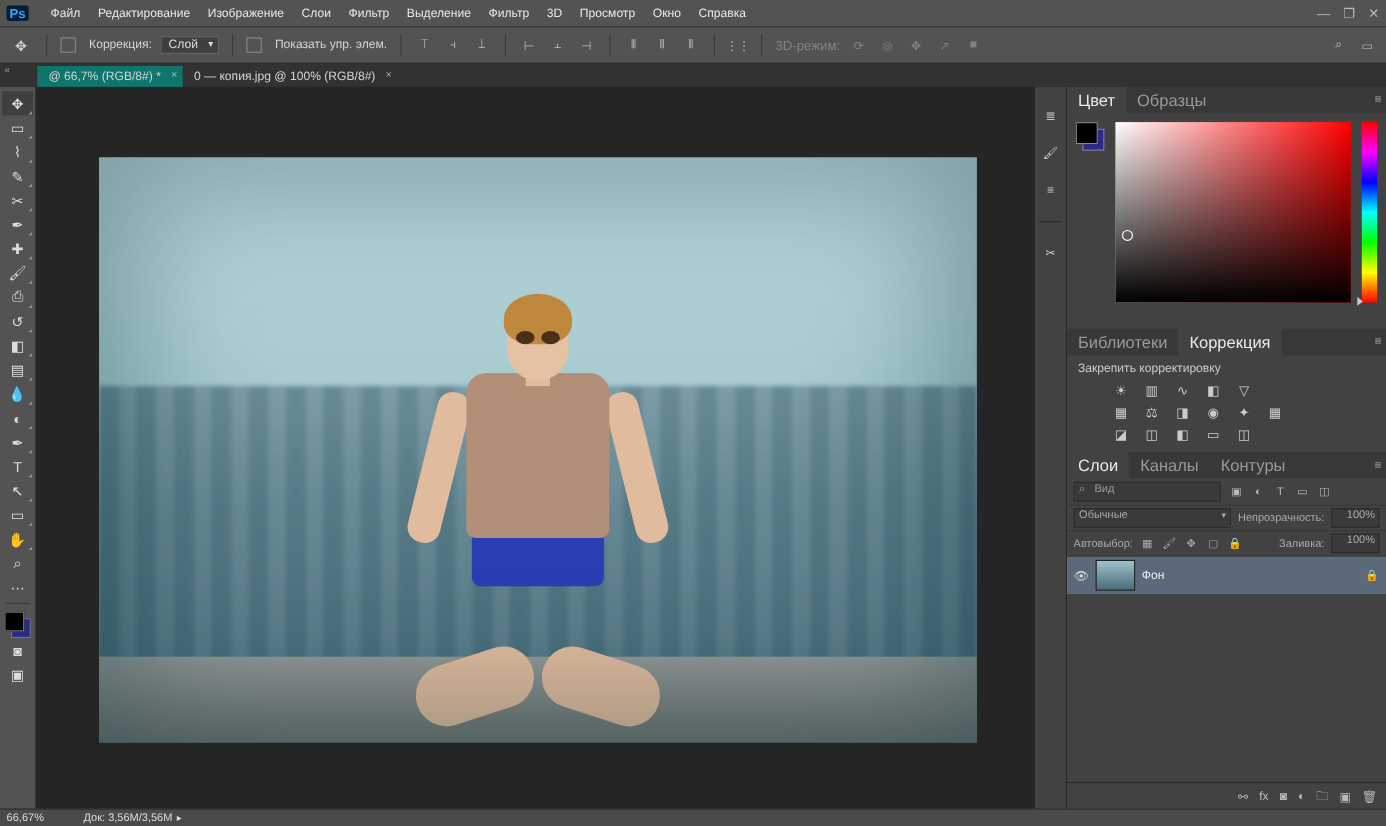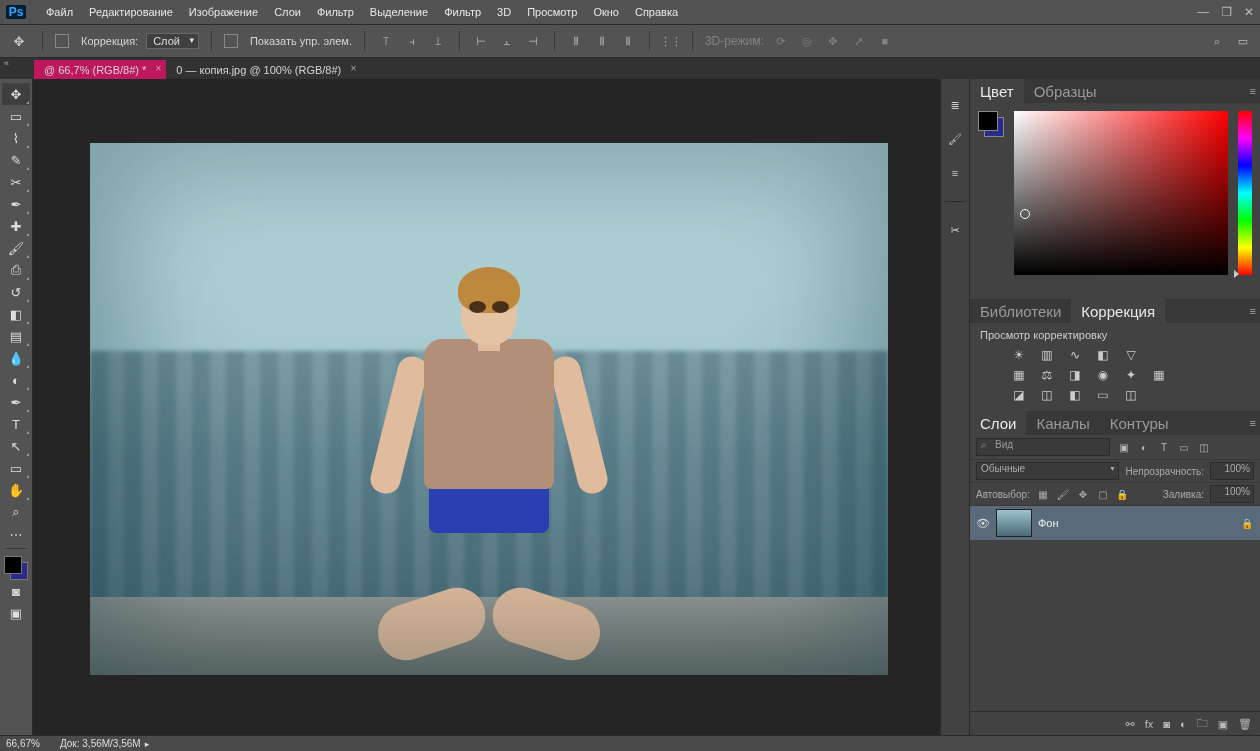--- a/index.html
+++ b/index.html
@@ -12,21 +12,21 @@
   .tool-icon{width:22px;height:22px;display:flex;align-items:center;justify-content:center;font-size:13px;color:#ccc}
   .opt-chk{width:12px;height:12px;border:1px solid #888;display:inline-block;margin-right:4px;vertical-align:middle}
   .opt-sel{background:#3f3f3f;border:1px solid #666;padding:1px 18px 1px 6px;color:#ddd;position:relative}
   .opt-sel::after{content:"▾";position:absolute;right:4px;top:1px;font-size:9px}
   .opt-sep{width:1px;height:20px;background:#3a3a3a;margin:0 4px}
   .opt-ico{width:18px;height:18px;display:flex;align-items:center;justify-content:center;color:#bbb;cursor:default}
   .opt-ico.dim{opacity:.45}
   .opt-right{margin-left:auto;display:flex;gap:8px}
   .tabstrip{height:22px;background:#323232;display:flex;align-items:flex-end;padding-left:34px;border-bottom:1px solid #1e1e1e}
   .doc-tab{height:20px;padding:0 20px 0 10px;display:flex;align-items:center;font-size:11px;color:#d4d4d4;position:relative;cursor:default}
-  .doc-tab.active{background:#be185d}
+  .doc-tab.active{background:#0f766e}
   .doc-tab .x{position:absolute;right:5px;top:3px;font-size:10px;opacity:.7}
   .tabstrip-toggle{position:absolute;left:4px;top:58px;color:#aaa;font-size:9px}
   .workspace{position:absolute;top:79px;left:0;right:0;bottom:15px;display:flex}
   .toolbox{width:32px;background:#535353;display:flex;flex-direction:column;align-items:center;padding-top:4px;border-right:1px solid #2a2a2a}
   .tb{width:28px;height:22px;display:flex;align-items:center;justify-content:center;color:#ddd;font-size:13px;cursor:default;position:relative}
   .tb.active{background:#3f3f3f}
   .tb .tri{position:absolute;right:1px;bottom:1px;width:0;height:0;border-left:3px solid transparent;border-bottom:3px solid #999}
   .tb-sep{width:22px;height:1px;background:#3a3a3a;margin:3px 0}
   .swatches{width:24px;height:24px;position:relative;margin-top:4px}
   .sw-f{position:absolute;top:0;left:0;width:16px;height:16px;background:#000;border:1px solid #777}
@@ -82,21 +82,21 @@
   .lay-num{width:36px;height:16px;background:#3a3a3a;border:1px solid #2b2b2b;text-align:right;padding:0 3px;color:#aaa}
   .lay-lock-ico{width:14px;height:14px;color:#aaa;font-size:10px;display:flex;align-items:center;justify-content:center}
   .layer-list{flex:1;background:#424242;overflow:auto}
   .layer-item{height:34px;display:flex;align-items:center;padding:0 6px;gap:6px;background:#5a6a7a}
   .eye{width:14px;color:#ddd;text-align:center}
   .thumb{width:34px;height:26px;background:linear-gradient(to bottom,#9cc4cc,#4a6a78);border:1px solid #222}
   .lname{color:#eee;font-size:11px}
   .lock{margin-left:auto;color:#ccc;font-size:10px}
   .lay-footer{height:24px;background:#424242;border-top:1px solid #2d2d2d;display:flex;align-items:center;justify-content:flex-end;gap:10px;padding:0 8px;color:#bbb;font-size:11px}
   .lay-footer span{cursor:default}
-  .status{position:absolute;left:0;right:0;bottom:0;height:15px;background:#4a4a4a;display:flex;align-items:center;font-size:10px;color:#ddd;padding:0 6px;gap:20px;border-top:1px solid #2a2a2a}
+  .status{position:absolute;left:0;right:0;bottom:0;height:15px;background:#4a4a4a;display:flex;align-items:center;font-size:10px;color:#ddd;padding:0 6px;gap:36px;border-top:1px solid #2a2a2a}
   .status .arr{font-size:9px;margin-left:4px}
 </style>
 </head>
 <body>
 
 <div class="menubar">
   <div class="ps-logo">Ps</div>
   <div class="menu-item">Файл</div>
   <div class="menu-item">Редактирование</div>
   <div class="menu-item">Изображение</div>
@@ -247,21 +247,21 @@
           <div class="tri"></div>
         </div>
     </div>
 
     <div class="panel-hdr">
       <div class="panel-tab">Библиотеки</div>
       <div class="panel-tab active">Коррекция</div>
       <div class="panel-opts">≡</div>
     </div>
     <div class="adj-body">
-      <div class="adj-title">Просмотр корректировку</div>
+      <div class="adj-title">Закрепить корректировку</div>
       <div class="adj-row">
         <span class="ai">☀</span>
         <span class="ai">▥</span>
         <span class="ai">∿</span>
         <span class="ai">◧</span>
         <span class="ai">▽</span>
       </div>
       <div class="adj-row">
         <span class="ai">▦</span>
         <span class="ai">⚖</span>

